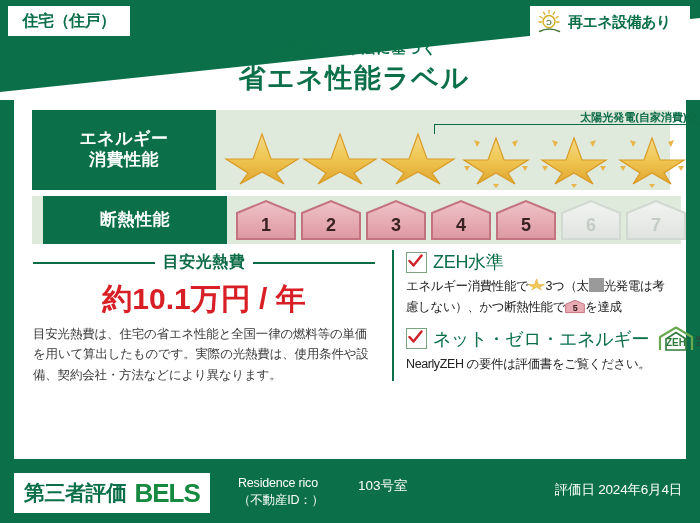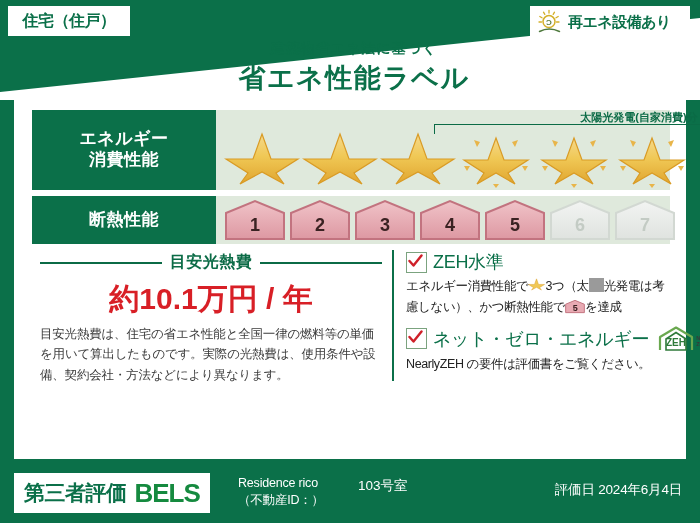--- a/index.html
+++ b/index.html
@@ -71,21 +71,21 @@
     z-index:5;
   }
   
   .perf-row{
     position:absolute;left:18px;
     width:638px;
     display:flex;align-items:stretch;
     background:#dfe9dc;
   }
   .perf-row.r1{top:18px;height:80px;}
-  .perf-row.r2{top:104px;height:48px;}
+  .perf-row.r2{top:104px;height:48px;padding-left:11px;}
   .perf-label{
     width:184px;flex:none;
     background:#0b7049;
     color:#ffffff;font-weight:bold;
     display:flex;flex-direction:column;
     align-items:center;justify-content:center;
     font-size:17px;line-height:1.22;
     letter-spacing:0.5px;
   }
   .perf-label .l2{display:block;}
@@ -119,21 +119,21 @@
   }
   .house svg{position:absolute;left:0;top:0;}
   .house .num{
     position:absolute;left:0;right:0;top:16px;
     text-align:center;font-size:18px;font-weight:bold;
     color:#3a2222;
   }
   .house.off .num{color:#c3cbc4;}
   
   .cost-sec{
-    position:absolute;left:26px;top:160px;width:342px;
+    position:absolute;left:19px;top:160px;width:342px;
   }
   .cost-head{
     display:flex;align-items:center;gap:8px;
     justify-content:center;
   }
   .cost-head .rule{flex:1;height:2px;background:#0b6b46;}
   .cost-head .ct{
     font-size:16px;font-weight:bold;color:#0b6b46;
     white-space:nowrap;letter-spacing:0.5px;
   }

